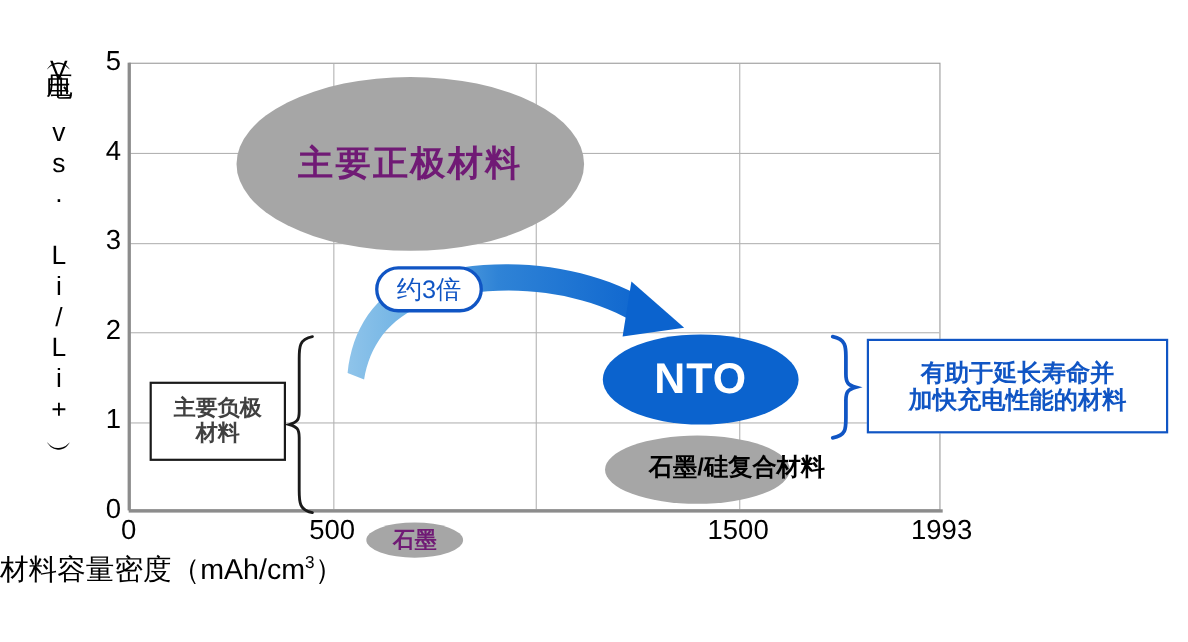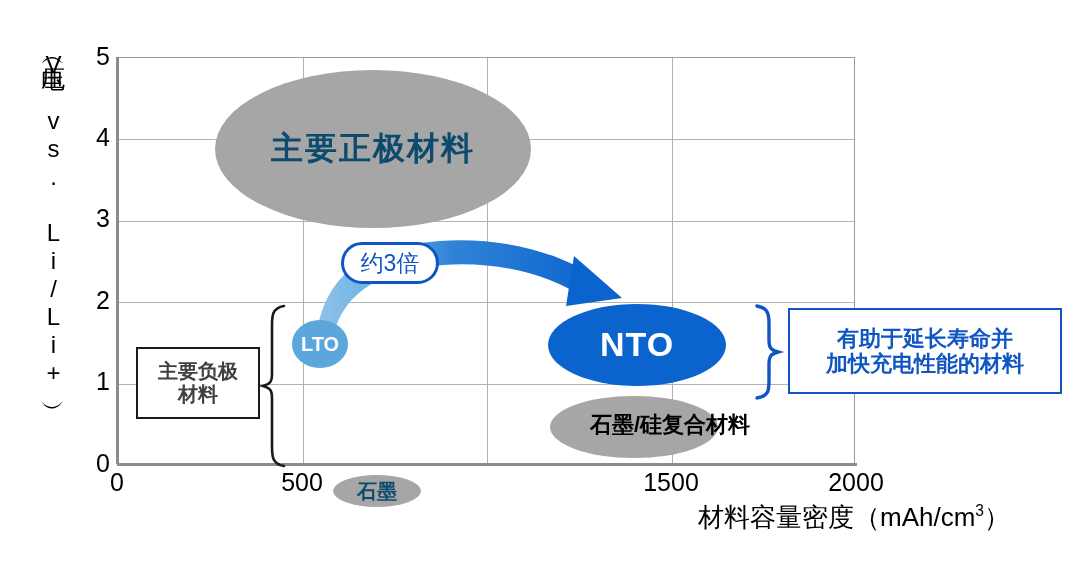--- a/index.html
+++ b/index.html
@@ -101,58 +101,58 @@
     text-orientation: upright;
     letter-spacing: 1px;
     line-height: 1.05;
     white-space: nowrap;
   }
   .xlabel {
     position: absolute;
     left: 0;
     top: 500px;
     width: 1010px;
-    text-align: right;
+    text-align: left;
     font-size: 26px;
     color: #000;
   }
   .xlabel sup {
     font-size: 0.6em;
     vertical-align: super;
   }
   
   .ellipse {
     position: absolute;
     display: flex;
     align-items: center;
     justify-content: center;
     border-radius: 50%;
     text-align: center;
     line-height: 1.1;
   }
-  .ellipse-gray { background: #a6a6a6; color: #0c4a6e; font-weight: bold; }
+  .ellipse-gray { background: #a6a6a6; color: #701a75; font-weight: bold; }
   .ellipse-blue { background: #0b63ce; color: #ffffff; font-weight: bold; }
   .ellipse-ltoblue { background: #5ba7dd; color: #ffffff; font-weight: bold; }
 
   #ellipse-cathode {
     left: 215px; top: 70px; width: 316px; height: 158px;
     font-size: 32px; letter-spacing: 2px;
   }
   #ellipse-graphite {
     left: 333px; top: 427px; width: 88px; height: 32px;
     font-size: 20px;
     margin-top: 48px;
   }
   #ellipse-graphite-si {
     left: 550px; top: 396px; width: 168px; height: 62px;
     font-size: 21px;
   }
   #ellipse-nto {
     left: 548px; top: 304px; width: 178px; height: 82px;
-    font-size: 34px; letter-spacing: 1px;
+    font-size: 39px; letter-spacing: 1px;
   }
   #ellipse-lto {
     left: 292px; top: 320px; width: 56px; height: 48px;
     font-size: 20px;
   }
   
   #label-graphite-si-text {
     position: absolute;
     left: 520px; top: 410px; width: 230px;
     text-align: right;
@@ -221,21 +221,21 @@
     <div class="gridline-v" style="left:185px"></div>
     <div class="gridline-v" style="left:369px"></div>
     <div class="gridline-v" style="left:554px"></div>
   </div>
   <div class="axis-left-thick"></div>
   <div class="axis-bottom-thick"></div>
 
   <div class="xtick" style="left:117px">0</div>
   <div class="xtick" style="left:302px">500</div>
   <div class="xtick" style="left:671px">1500</div>
-  <div class="xtick" style="left:856px">2000</div>
+  <div class="xtick" style="left:856px">1993</div>
 
   <div class="xlabel"><span>材料容量密度（mAh/cm</span><sup>3</sup><span>）</span></div>
 
   <div class="ellipse ellipse-gray" id="ellipse-cathode">主要正极材料</div>
 
   <div class="ellipse ellipse-gray" id="ellipse-graphite">石墨</div>
 
   <div class="ellipse ellipse-gray" id="ellipse-graphite-si"></div>
   <div id="label-graphite-si-text">石墨/硅复合材料</div>
 
@@ -254,21 +254,20 @@
              C 452,229 545,240 601,281
              L 588,300
              C 534,263 452,254 389,276
              C 352,289 336,316 331,345 Z" fill="url(#arrowGrad)"></path>
 
     <path d="M 574,256 L 622,298 L 566,306 Z" fill="#0b63ce"></path>
   </svg>
 
   <div class="ellipse ellipse-blue" id="ellipse-nto" style="z-index:4">NTO</div>
 
-  <div class="ellipse ellipse-ltoblue" id="ellipse-lto" style="z-index:4">LTO</div>
 
   <svg class="svg-layer front" viewBox="0 0 1080 584">
 
     <path d="M 284,306
              C 272,308 272,316 272,326
              L 272,374
              C 272,382 270,384 263,386
              C 270,388 272,390 272,398
              L 272,446
              C 272,456 272,464 284,466" fill="none" stroke="#1a1a1a" stroke-width="2.6" stroke-linecap="round"></path>

